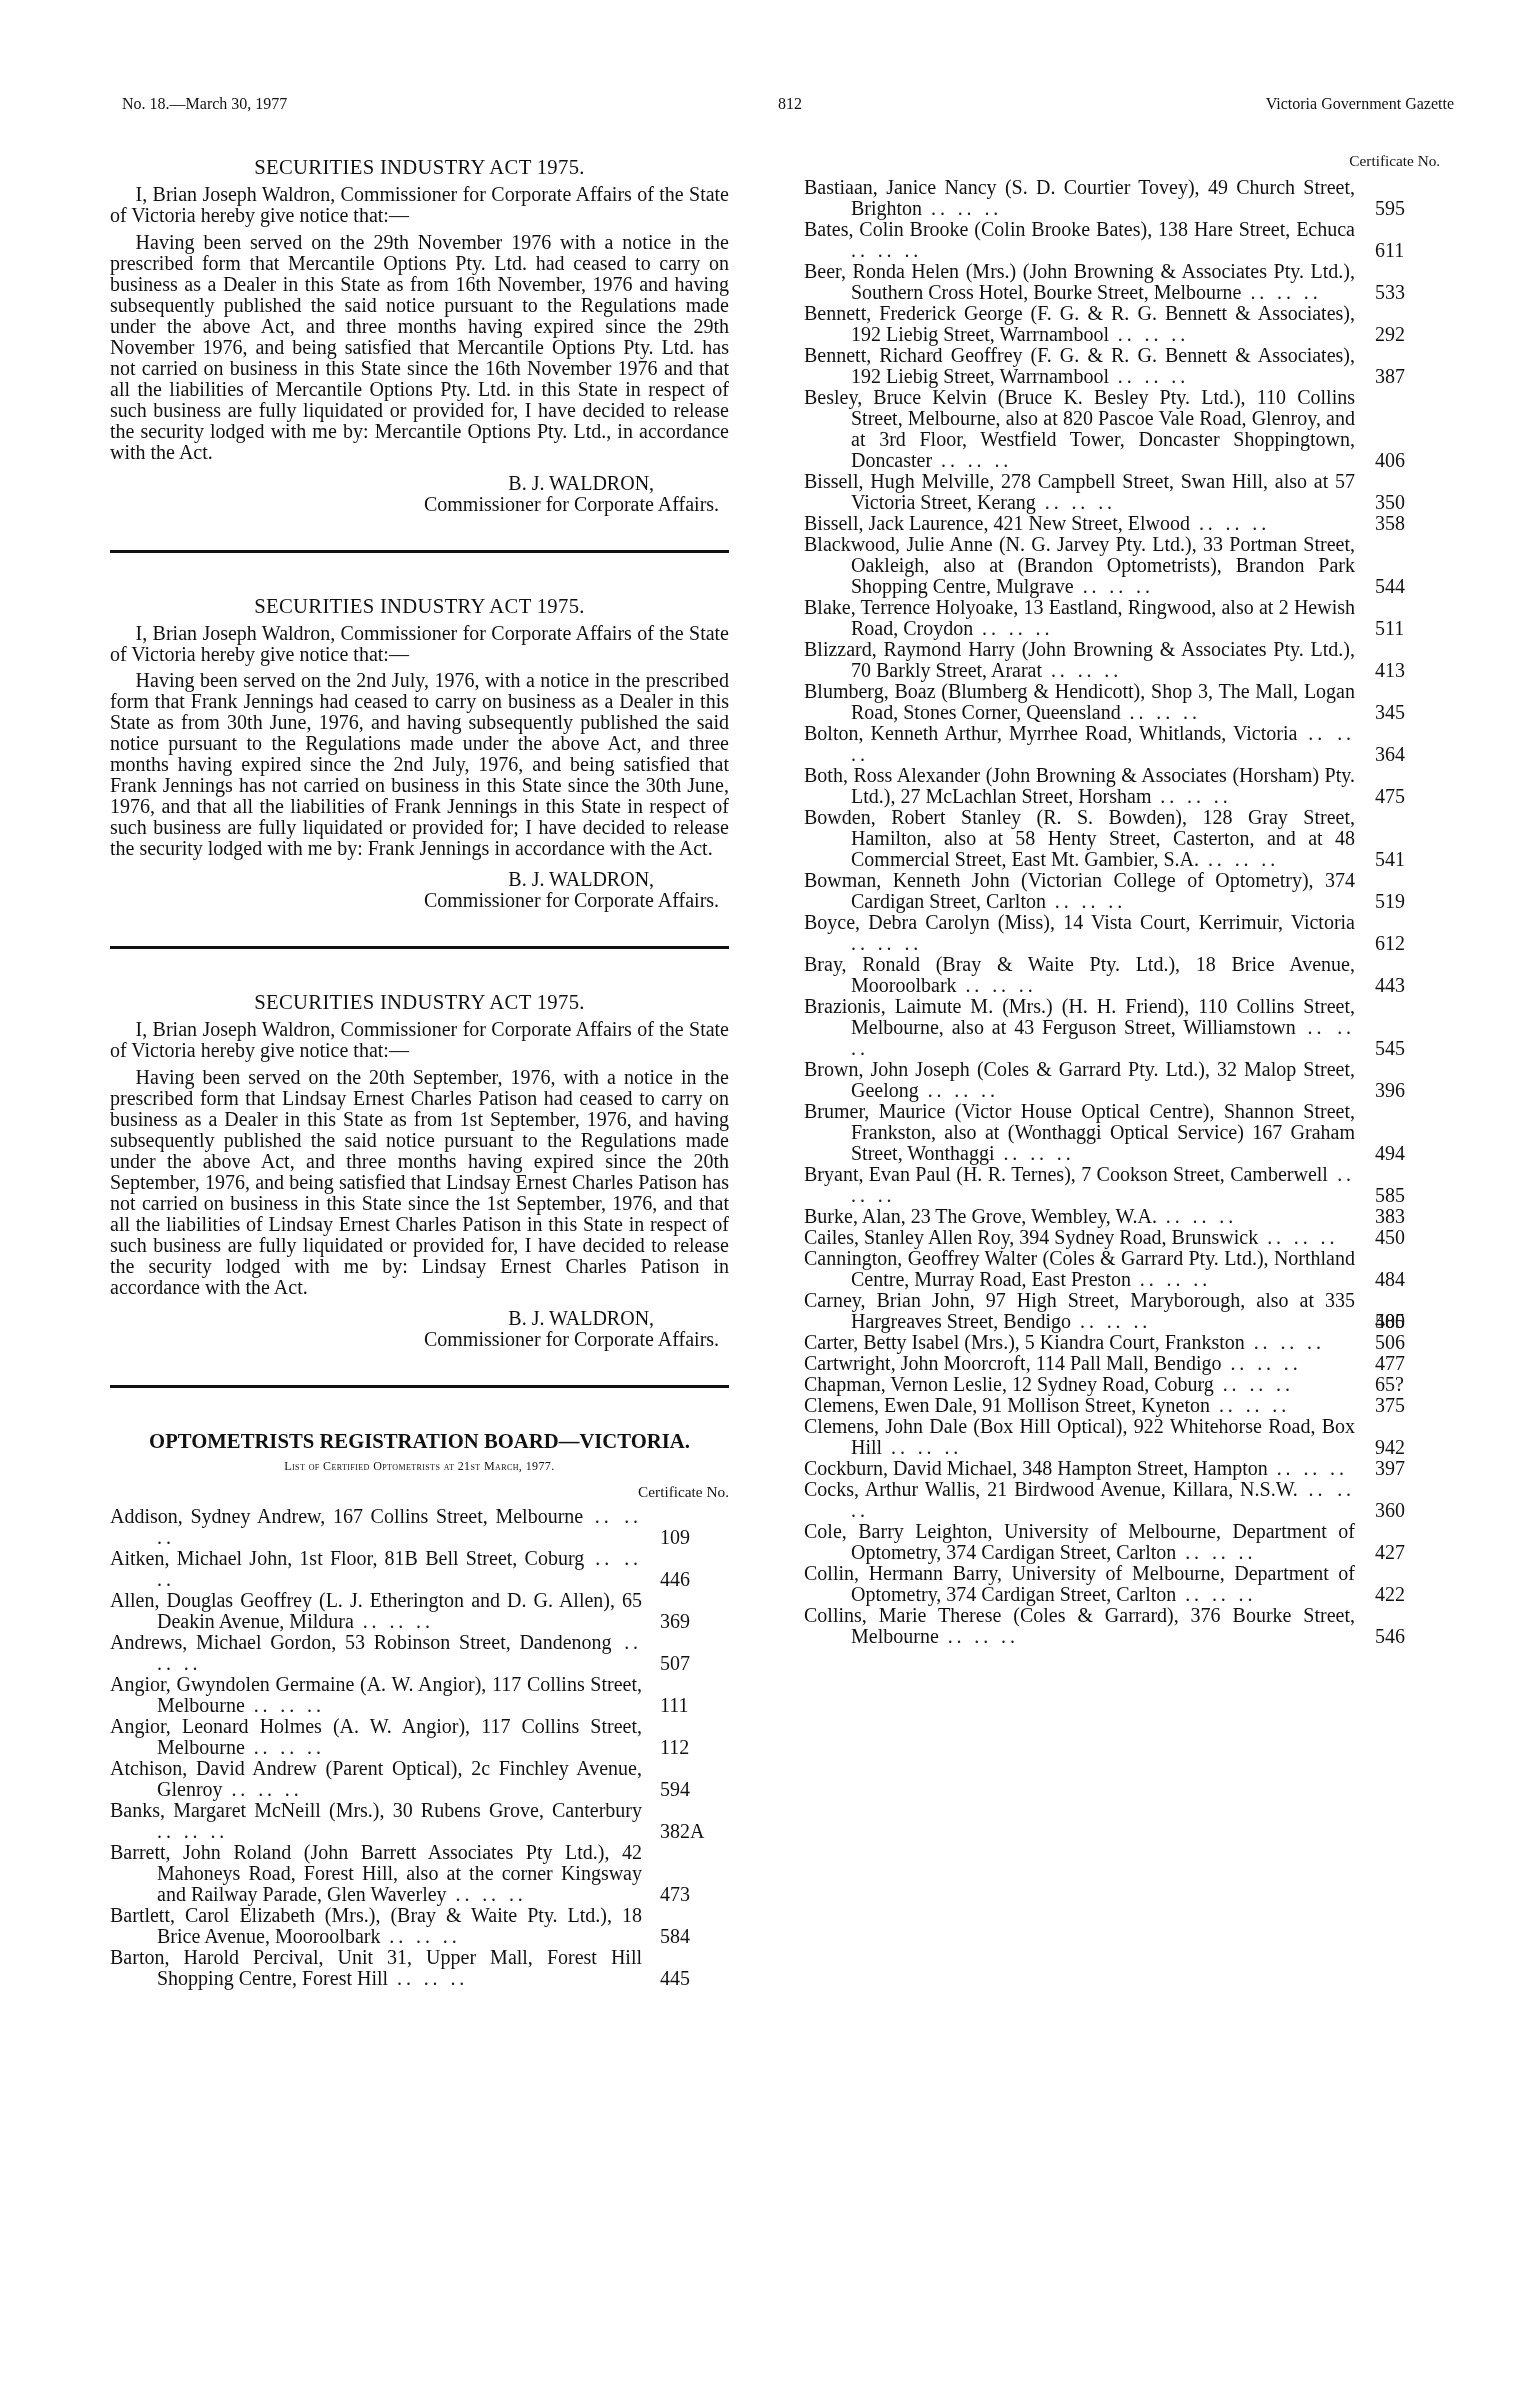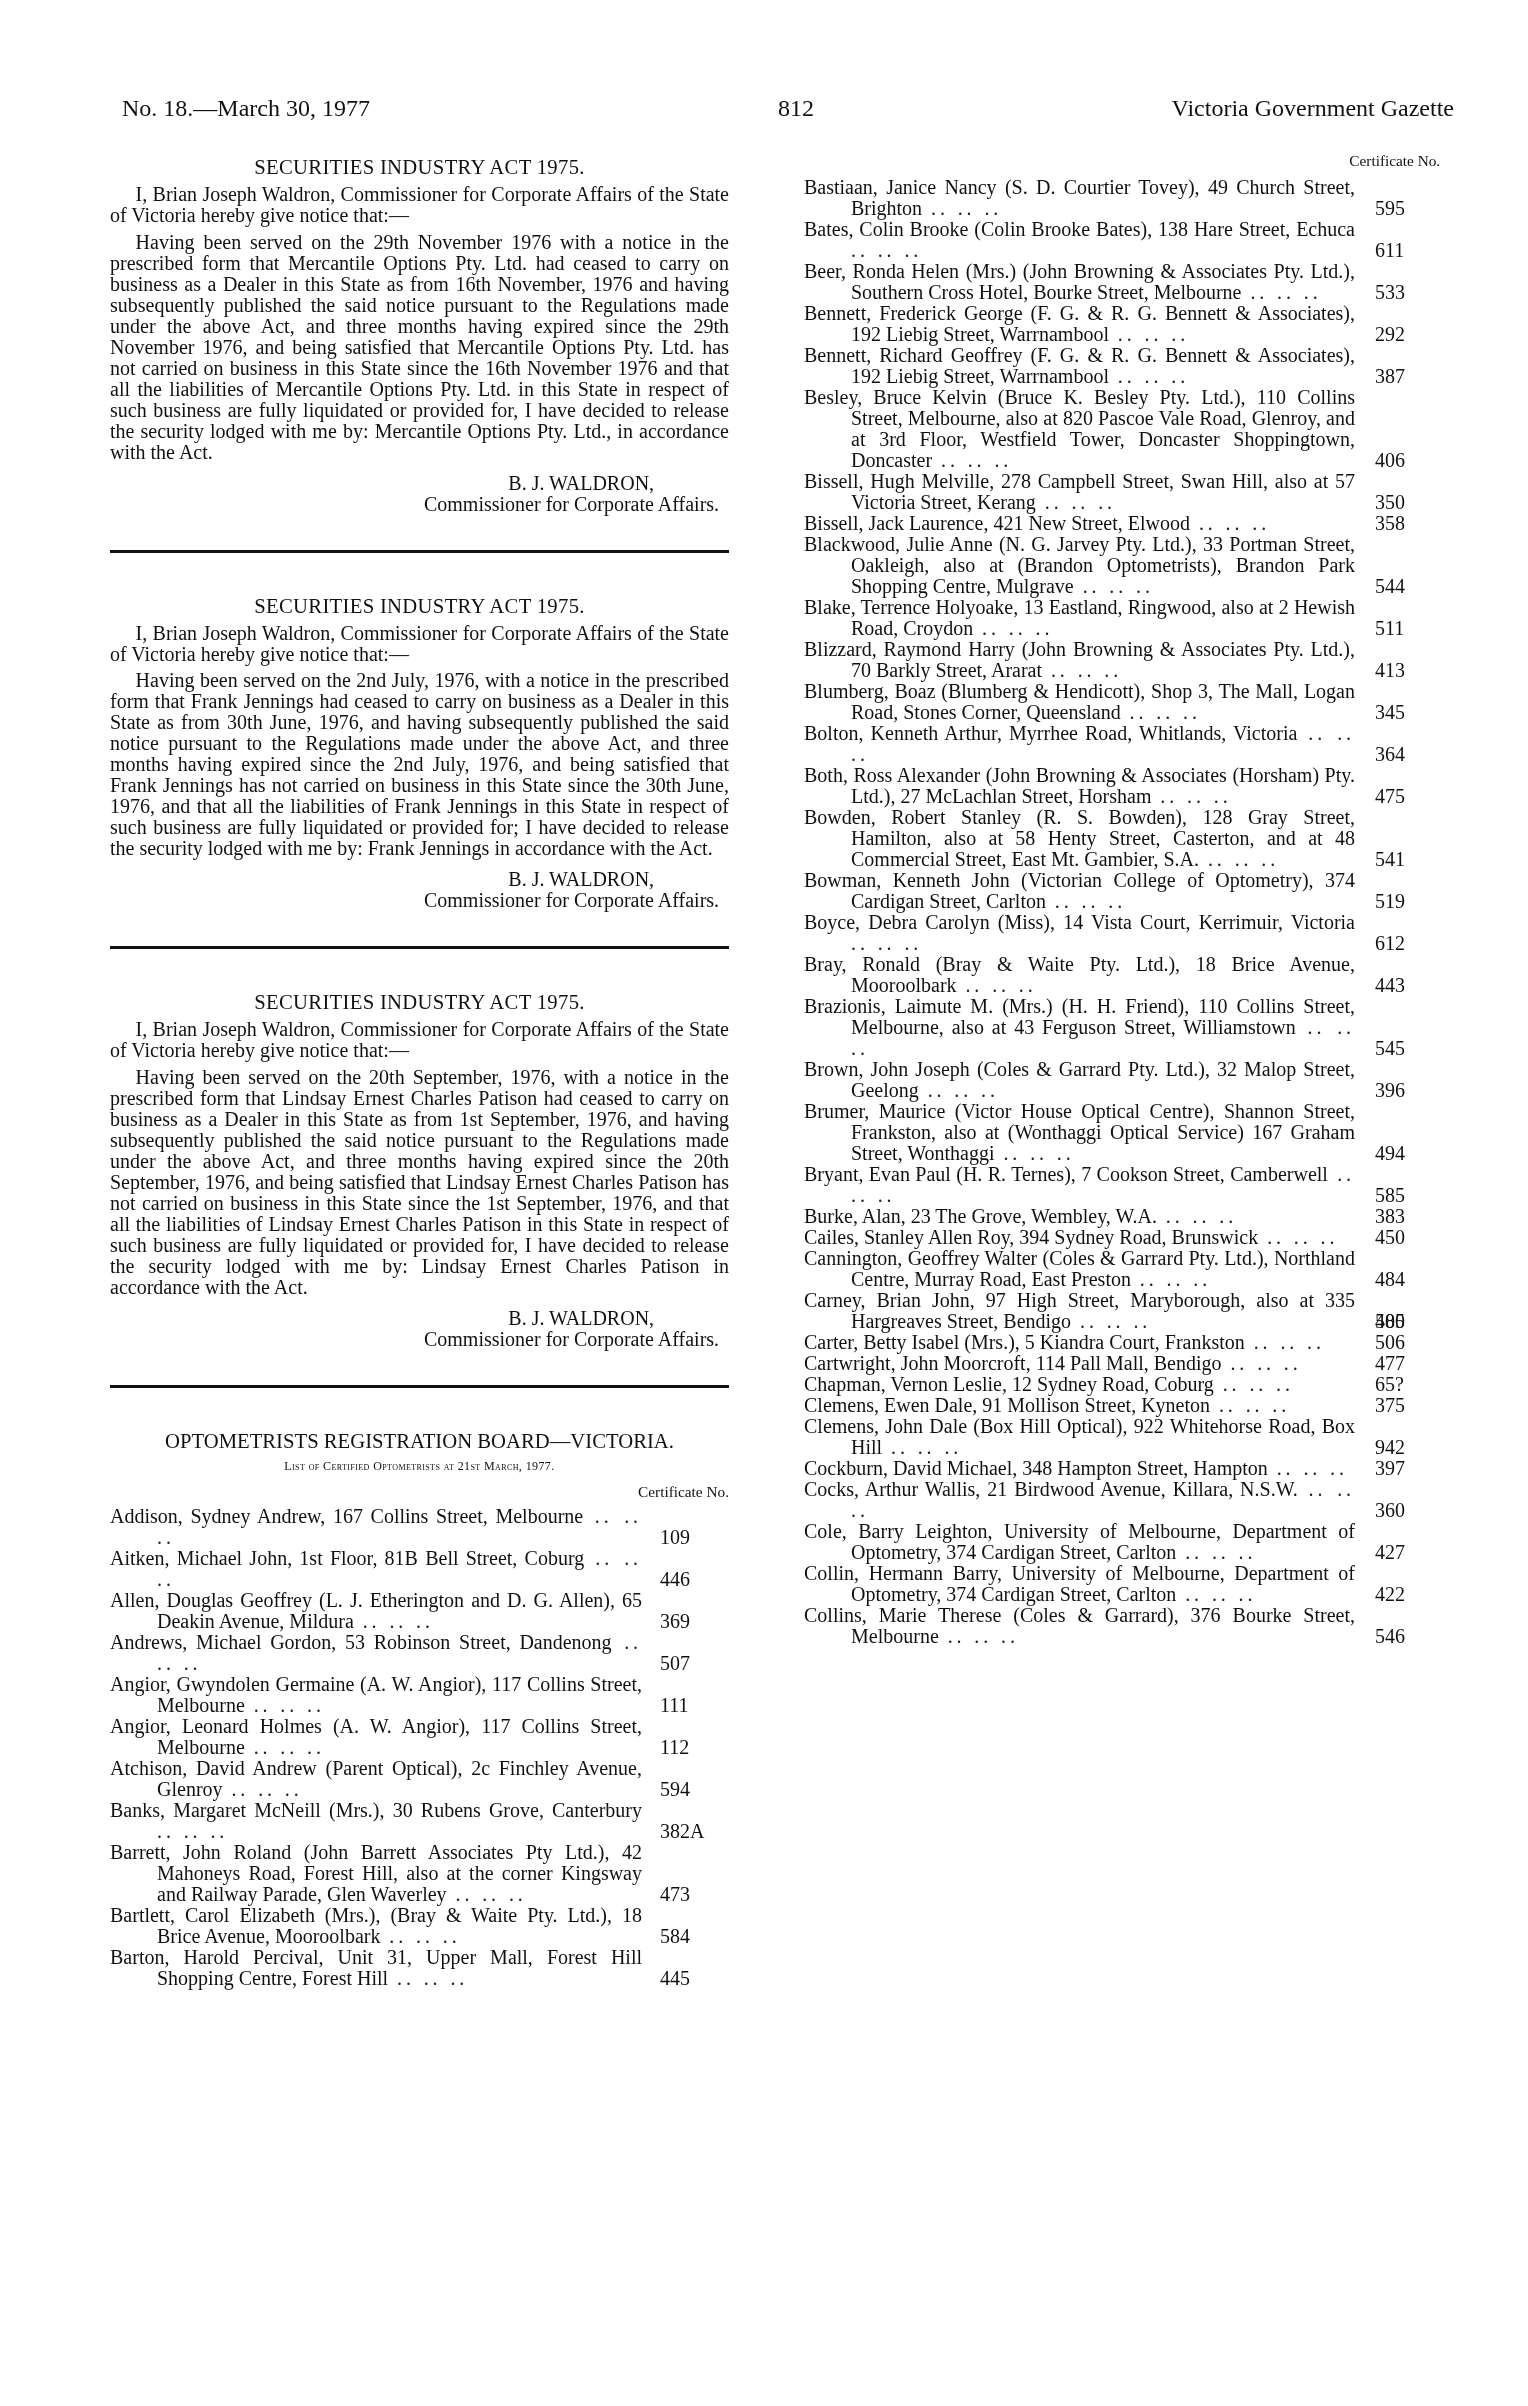--- a/index.html
+++ b/index.html
@@ -1,32 +1,32 @@
 <!DOCTYPE html>
 <html><head>
 <meta charset="utf-8">
 <style>
   html, body { margin: 0; padding: 0; background: #ffffff; }
   body { width: 1529px; height: 2407px; position: relative; overflow: hidden;
          font-family: "Liberation Serif", "DejaVu Serif", serif; color: #111; }
-  .header { position: absolute; top: 95px; left: 122px; width: 1332px; height: 35px; font-size: 24px; }
+  .header { position: absolute; top: 95px; left: 122px; width: 1332px; height: 35px; font-size: 16px; }
   .header .left { position: absolute; left: 0; top: 0; }
   .header .center { position: absolute; left: 656px; top: 0; }
   .header .right { position: absolute; right: 0; top: 0; }
   .col { position: absolute; top: 150px; font-size: 20px; line-height: 21px; }
   .col-left { left: 110px; width: 619px; margin-top: 7px; }
   .col-right { left: 804px; width: 650px; }
   .notice { margin-bottom: 0; }
   .notice h2 { font-weight: normal; font-size: 20.7px; text-align: center; margin: 0 0 5.9px 0; letter-spacing: 0.3px; }
   .notice p { margin: 0; text-align: justify; text-indent: 25.6px; }
   .notice p.intro { margin-bottom: 5.9px; }
   .sig { text-align: right; margin-top: 9.9px; padding-right: 9.9px; }
   .sig .name { padding-right: 65px; }
   hr.rule { border: none; border-top: 3px solid #111; margin: 35px 0 43px 0; }
-  .board h2 { font-weight: normal; font-size: 20.7px; text-align: center; margin: 0 0 3.9px 0; }
+  .board h2 { font-weight: bold; font-size: 20.7px; text-align: center; margin: 0 0 3.9px 0; }
   .board h3 { font-weight: normal; font-size: 12px; text-align: center; margin: 0 0 3.9px 0; font-variant: small-caps; letter-spacing: 0.4px; }
   .cert-head { text-align: right; font-size: 15.3px; margin-bottom: 3.9px; }
   .entry { position: relative; padding-right: 87px; }
   .entry .text { display: block; text-align: justify; padding-left: 47px; text-indent: -47px; }
   .entry .dots { letter-spacing: 3.9px; color: #222; }
   .entry .num { position: absolute; right: 0; bottom: 0; width: 69px; text-align: left; }
   .col-right .entry { padding-right: 99px; }
   .col-right .entry .num { width: 79px; }
   .col-right .cert-head { margin-bottom: 5.9px; padding-right: 13.8px; }
 </style>

